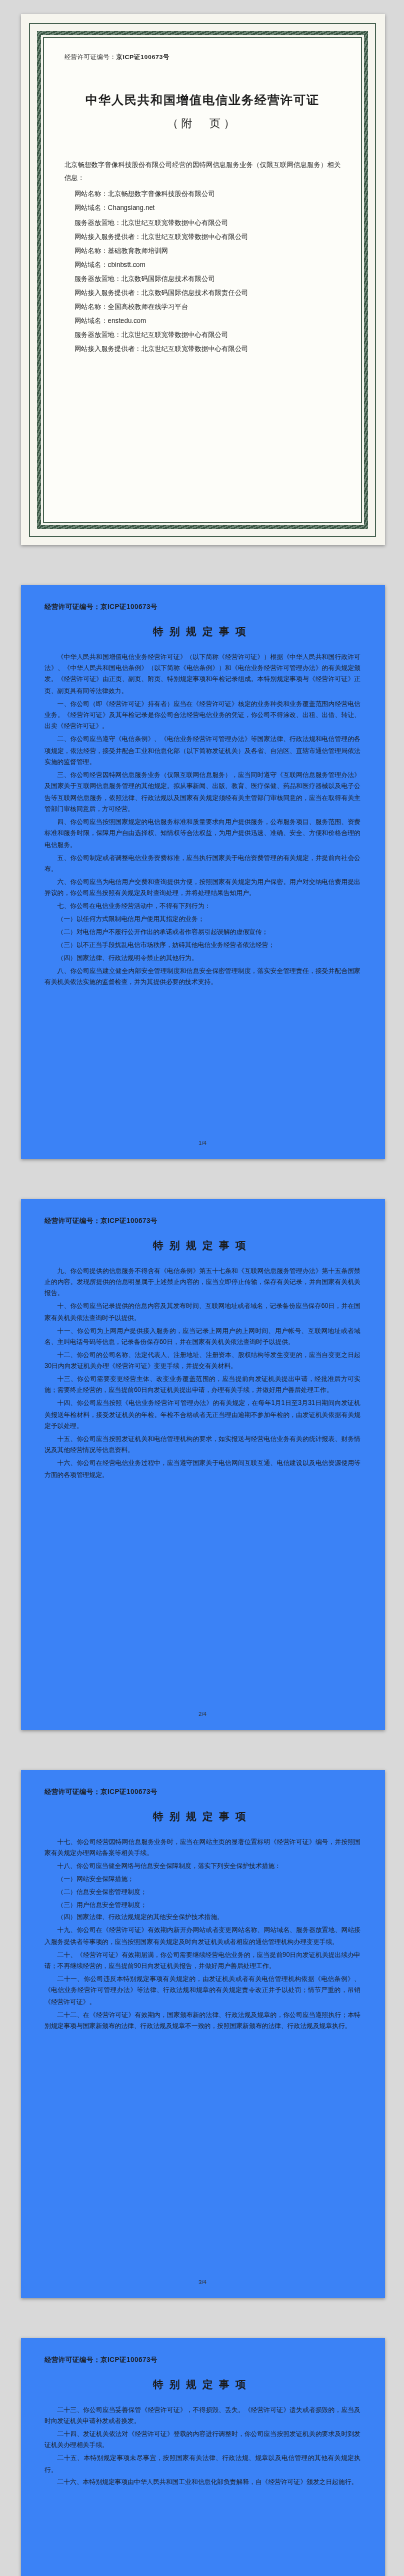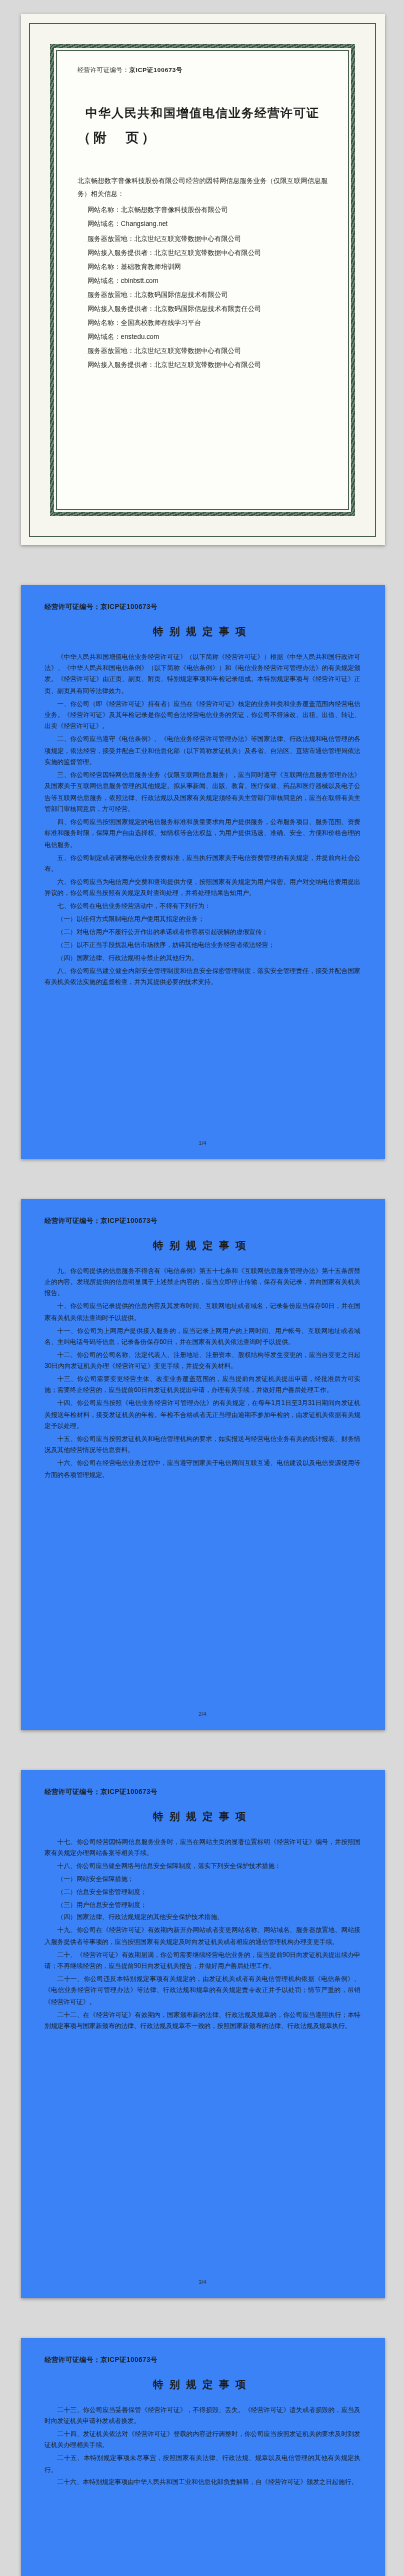--- a/index.html
+++ b/index.html
@@ -15,21 +15,21 @@
     width:364px;
     margin:0 auto 40px;
     background:#3b82f6;
     box-shadow:0 0.5px 3.1px rgba(0,0,0,.35);
     position:relative;
   }
   .page-last { margin-bottom:23px; }
 
   
   .certificate { height:531px; padding:8.2px; background:#f6f5ee; }
-  .cert-frame { height:100%; border:1.5px solid #45604f; padding:20px; }
+  .cert-frame { height:100%; border:1.5px solid #45604f; padding:7px; }
   .cert-frame2 {
     height:100%;
     border:4.6px solid #45604f;
     border-image:repeating-linear-gradient(135deg,#3d5847 0 2.6px,#6e8676 2.6px 5.2px) 9;
     padding:2.1px;
   }
   .cert-inner {
     height:100%;
     border:0.5px solid #45604f;
     padding:15.5px 20.6px;
@@ -40,24 +40,24 @@
   .cert-title {
     margin-top:30px;
     text-align:center;
     font-family:"Liberation Serif","DejaVu Serif",serif;
     font-size:12px;
     font-weight:bold;
     letter-spacing:1px;
     line-height:1.4;
   }
   .cert-subtitle {
-    text-align:left;
+    text-align:center;
     font-family:"Liberation Serif","DejaVu Serif",serif;
-    font-size:13px;
-    font-weight:bold;
+    font-size:11px;
+    font-weight:normal;
     letter-spacing:3.1px;
     margin-top:7.2px;
   }
   .cert-intro {
     margin-top:27px;
     font-size:6.7px;
     line-height:1.95;
     text-align:justify;
   }
   .cert-lines { margin-top:3.1px; }

